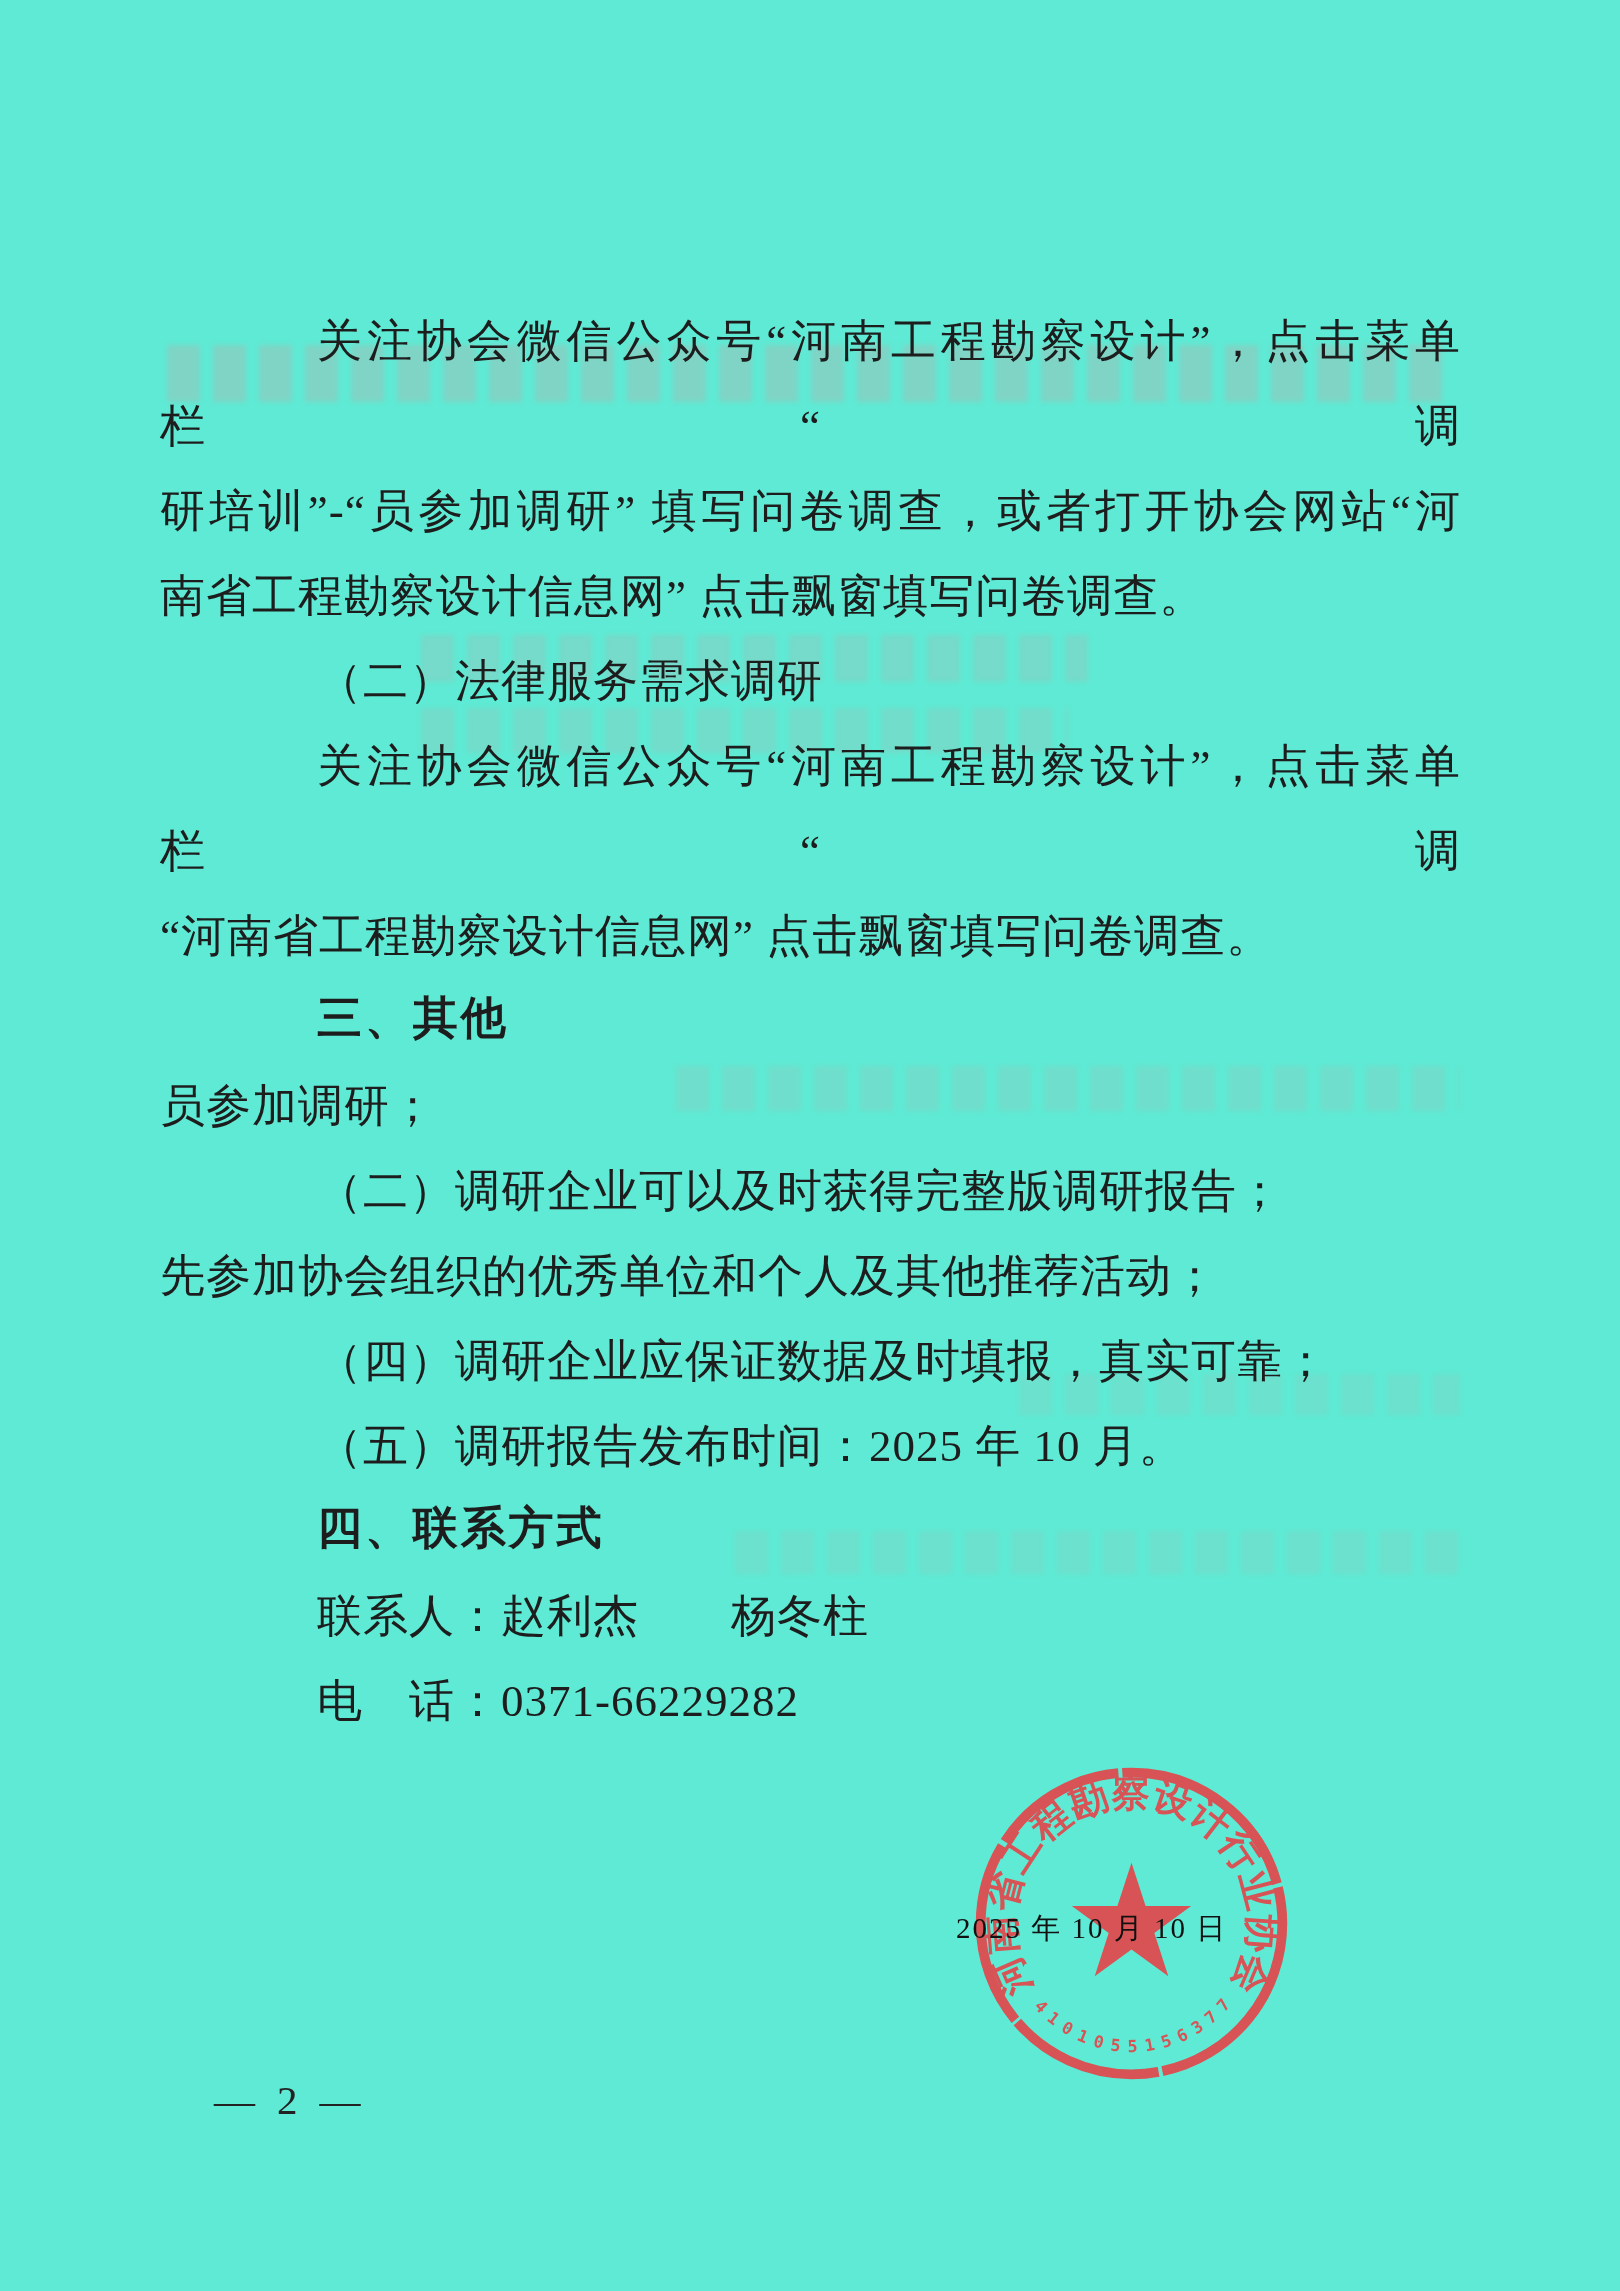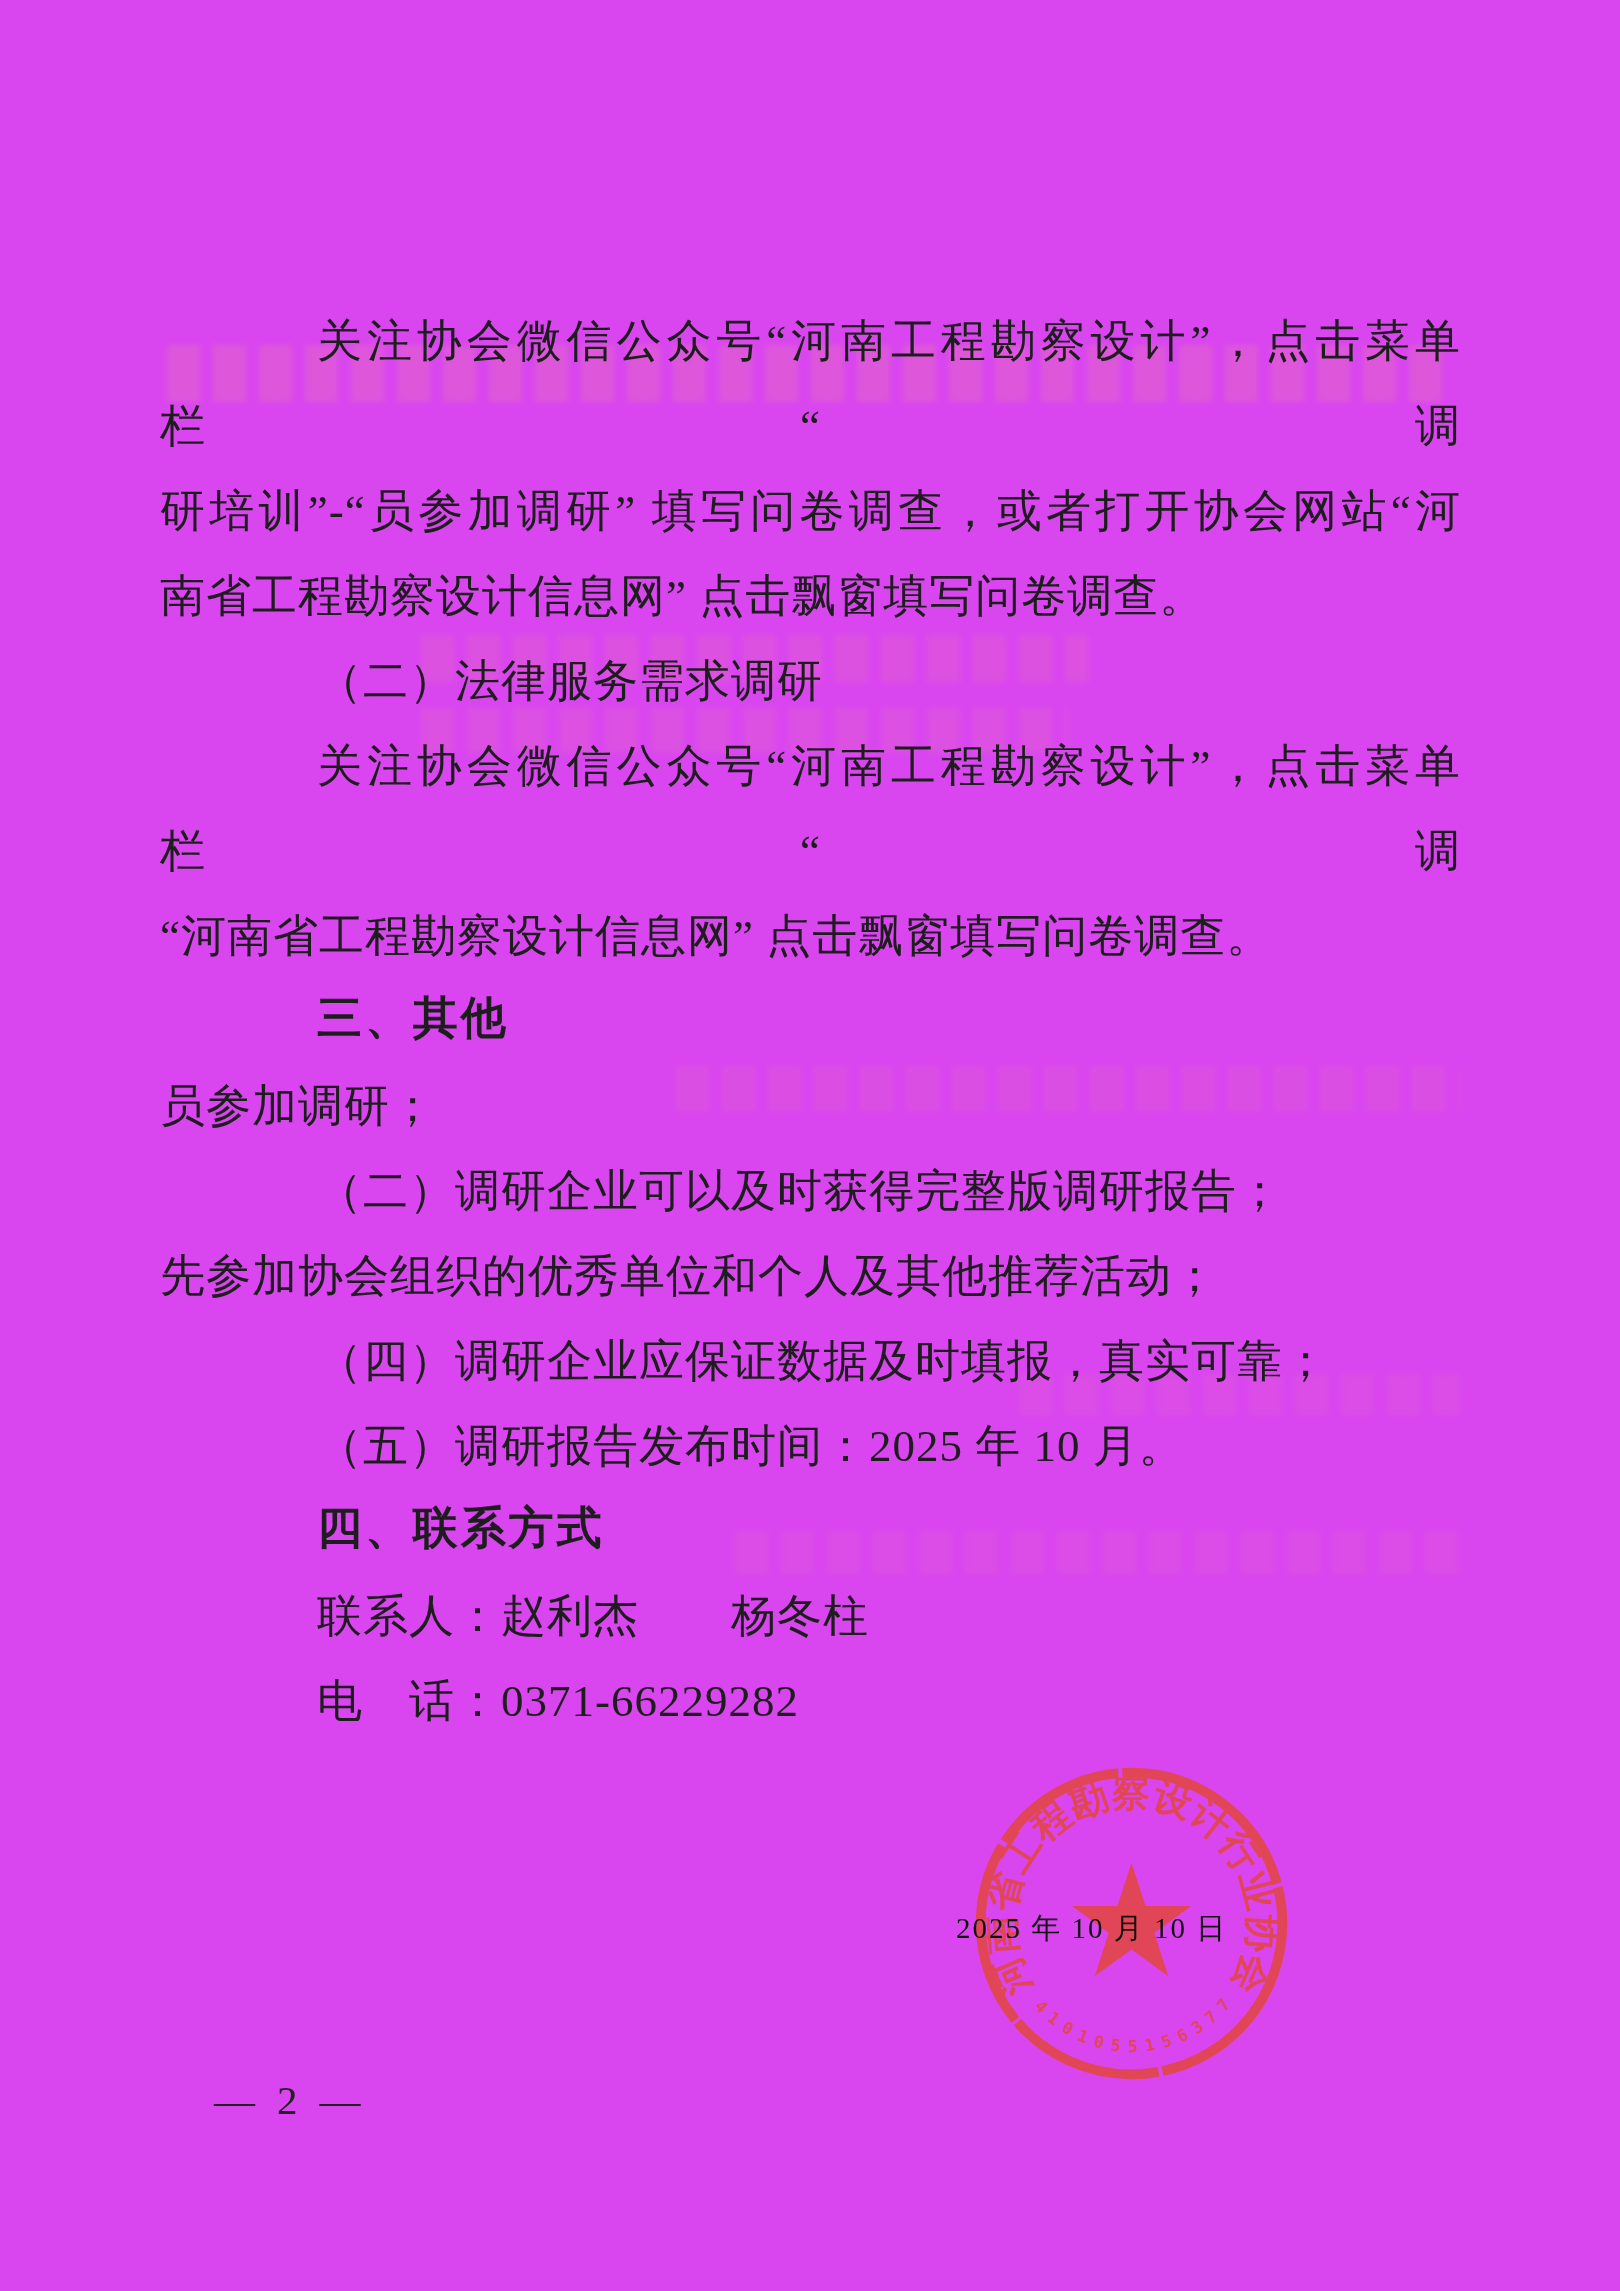--- a/index.html
+++ b/index.html
@@ -1,19 +1,19 @@
 <!DOCTYPE html>
 <html><head>
 <meta charset="utf-8">
 <style>
   html,body{margin:0;padding:0;background:#e9e9e9;}
   .page{
     position:relative;
     width:1620px;height:2292px;
-    background:#d946ef;
+    background:#5eead4;
     overflow:hidden;
     font-family:"Liberation Serif","DejaVu Serif",serif;
     color:#1d1d1d;
   }
   
   .doc{
     position:absolute;
     left:160px;top:299px;
     width:1301px;
     font-size:45px;

